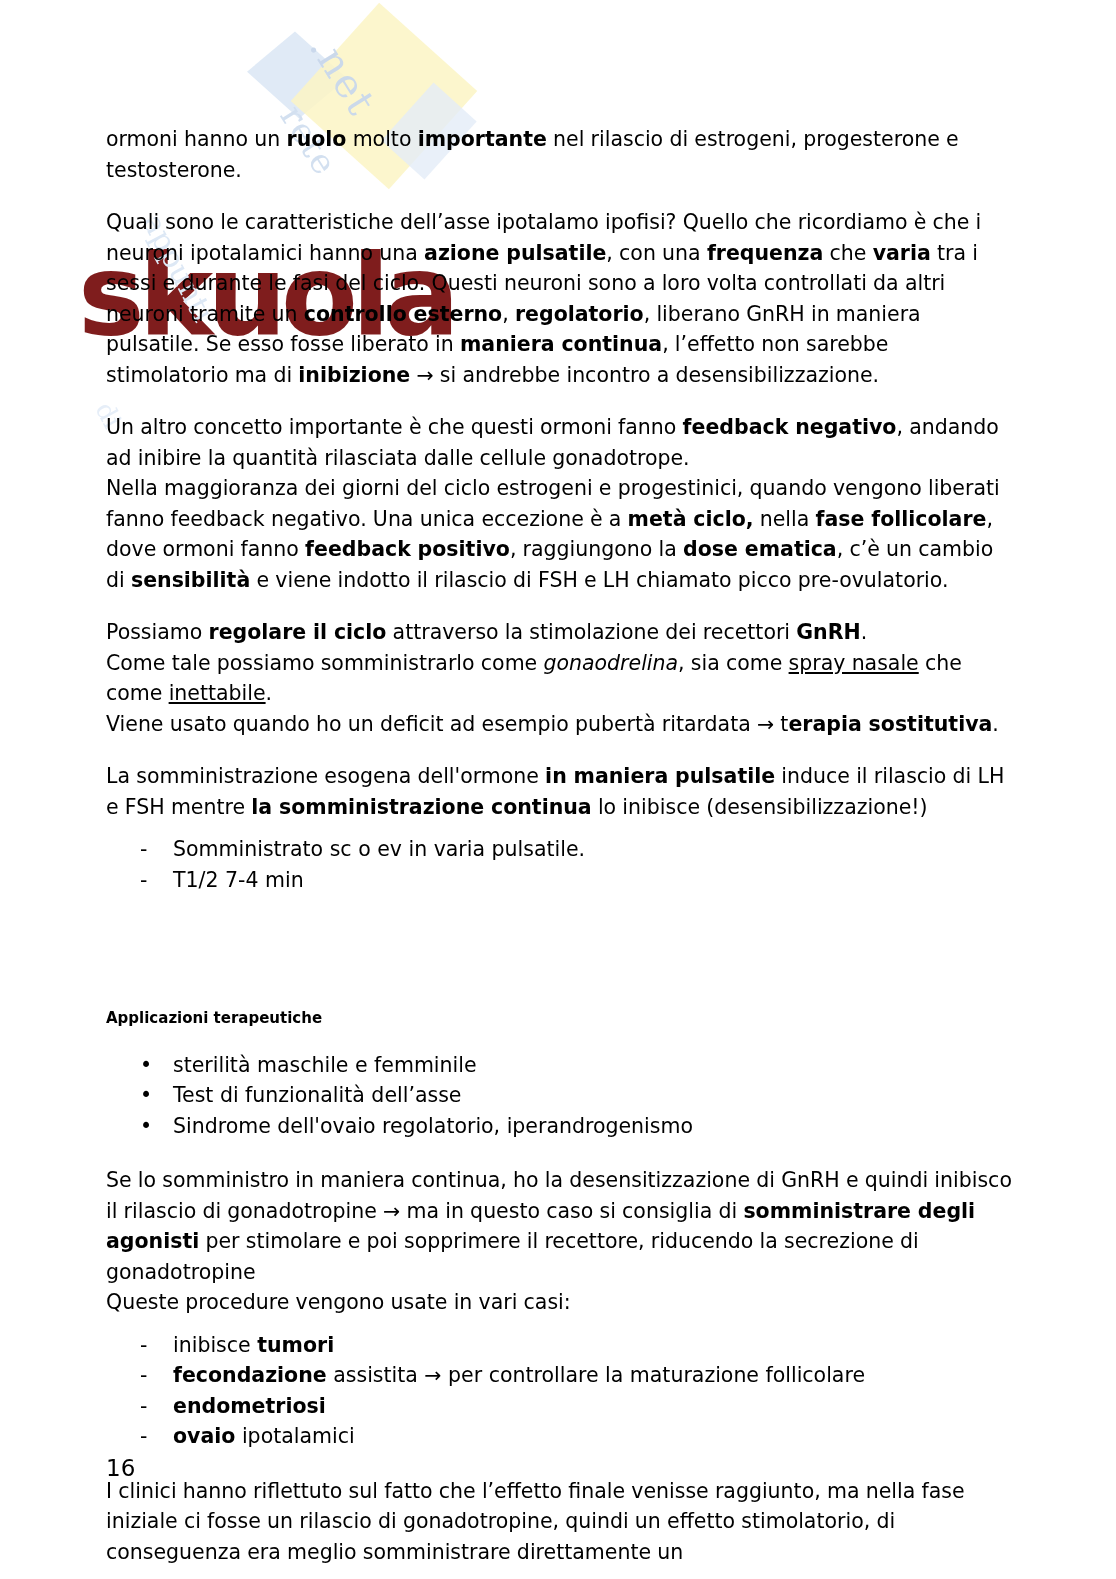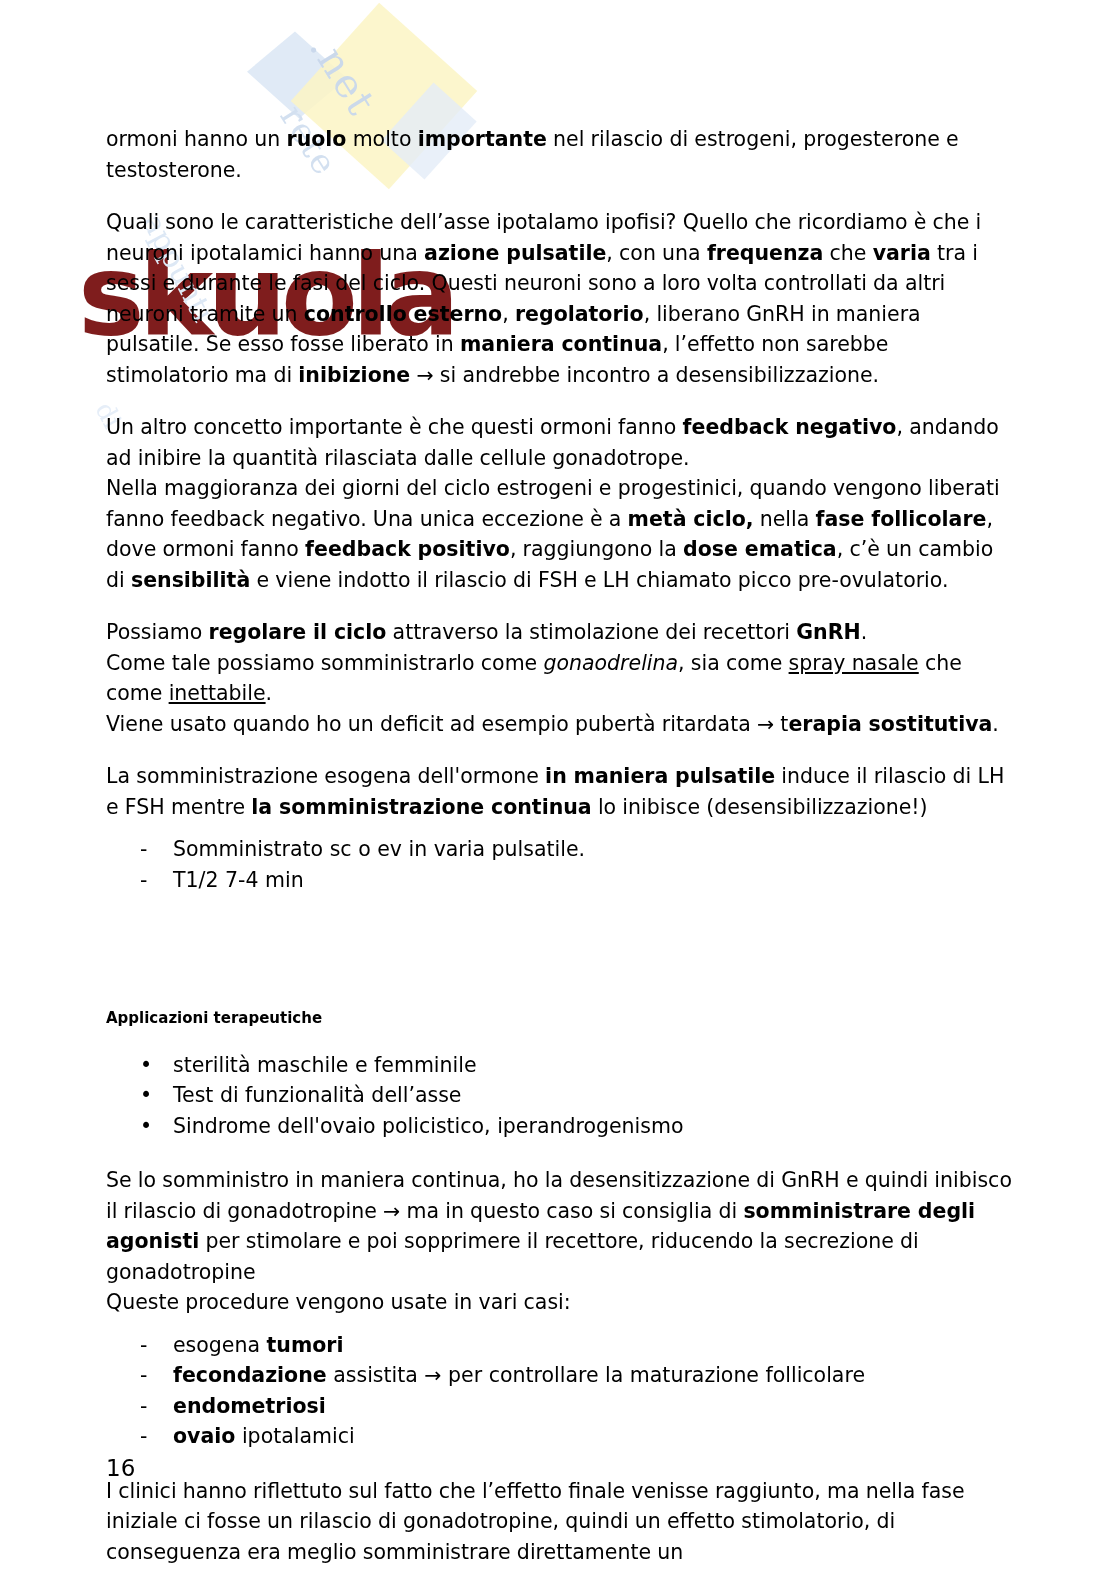--- a/index.html
+++ b/index.html
@@ -220,27 +220,27 @@
       <li><span class="marker">-</span><span>T1/2 7-4 min</span></li>
     </ul>
 
     <div class="spacer-block"></div>
 
     <h4 class="bold-head">Applicazioni terapeutiche</h4>
 
     <ul class="list disc">
       <li><span class="marker">•</span><span>sterilità maschile e femminile</span></li>
       <li><span class="marker">•</span><span>Test di funzionalità dell’asse</span></li>
-      <li><span class="marker">•</span><span>Sindrome dell'ovaio policistico, iperandrogenismo</span></li>
+      <li><span class="marker">•</span><span>Sindrome dell'ovaio regolatorio, iperandrogenismo</span></li>
     </ul>
 
     <p class="para tight"><span>Se lo somministro in maniera continua, ho la desensitizzazione di GnRH e quindi inibisco il rilascio di gonadotropine → ma in questo caso si consiglia di </span><b>somministrare degli agonisti</b><span> per stimolare e poi sopprimere il recettore, riducendo la secrezione di gonadotropine</span><br><span>Queste procedure vengono usate in vari casi:</span></p>
 
     <ul class="list dash">
-      <li><span class="marker">-</span><span>esogena </span><b>tumori</b><span></span></li>
+      <li><span class="marker">-</span><span>inibisce </span><b>tumori</b><span></span></li>
       <li><span class="marker">-</span><span></span><b>fecondazione</b><span> assistita → per controllare la maturazione follicolare</span></li>
       <li><span class="marker">-</span><span></span><b>endometriosi</b><span></span></li>
       <li><span class="marker">-</span><span></span><b>ovaio</b><span> ipotalamici</span></li>
     </ul>
 
     <p class="para"><span>I clinici hanno riflettuto sul fatto che l’effetto finale venisse raggiunto, ma nella fase iniziale ci fosse un rilascio di gonadotropine, quindi un effetto stimolatorio, di conseguenza era meglio somministrare direttamente un </span></p>
 
   </div>
 
   <div class="page-number">16</div>

